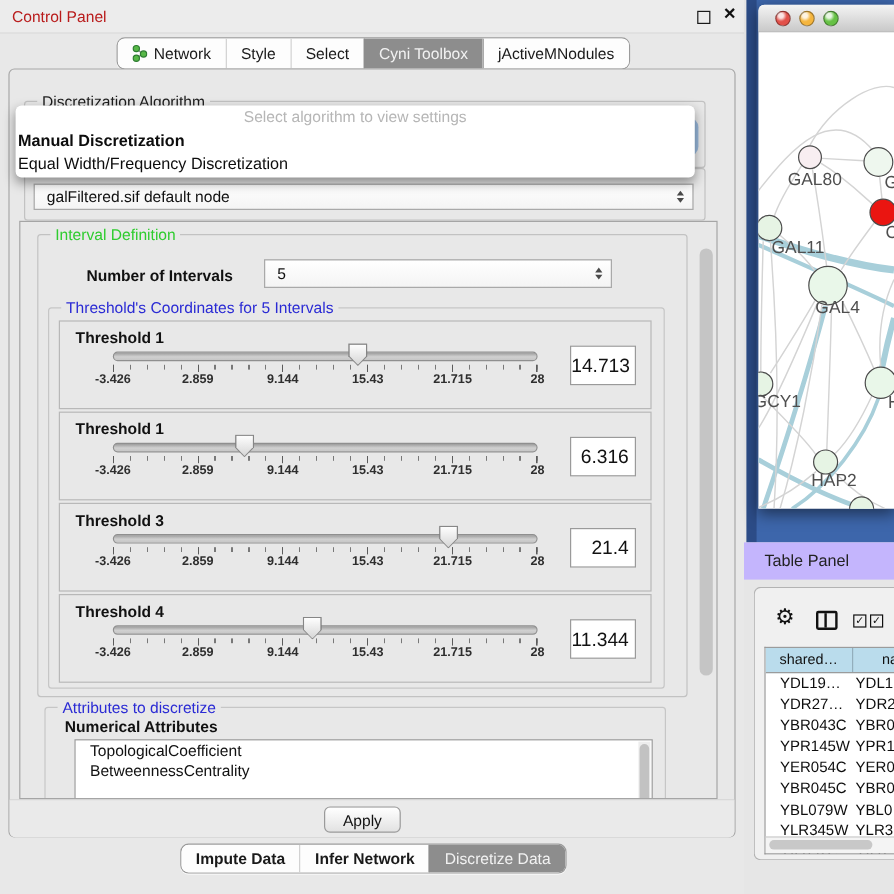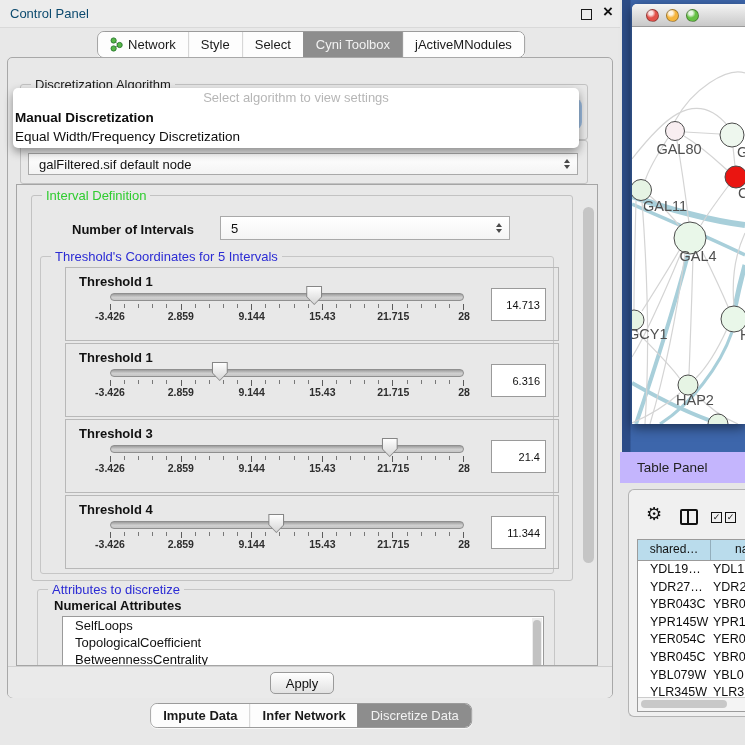--- a/index.html
+++ b/index.html
@@ -1,21 +1,21 @@
 <!DOCTYPE html>
 <html style="--group-title-green: #2fcc2f; --group-title-blue: #2b2bd4; --selected-tab-bg: #8d8d8d; --table-header-blue: #badcec; --frame-blue: #3d66ab; --node-red: #ea1511;"><head>
 <meta charset="utf-8">
 <style>
   html,body{margin:0;padding:0;}
   body{width:745px;height:745px;position:relative;overflow:hidden;background:#e6e6e6;
        font-family:"Liberation Sans","DejaVu Sans",sans-serif;color:#111;}
   
   #control-panel{position:absolute;left:0;top:0;width:622px;height:745px;background:#e8e8e8;}
   .cp-titlebar{position:absolute;left:0;top:0;width:100%;height:27px;background:#ececec;border-bottom:1px solid #d9d9d9;}
-  .cp-title{position:absolute;left:10px;top:6px;font-size:13px;color:#0c4a6e;}
+  .cp-title{position:absolute;left:10px;top:6px;font-size:13px;color:#b91c1c;}
   .float-icon{position:absolute;right:30px;top:9px;width:9px;height:9px;border:1.5px solid #1a1a1a;display:block;}
   .close-icon{position:absolute;right:9px;top:2px;font-size:17px;font-weight:bold;color:#111;cursor:default;}
   .seg-tabs{position:absolute;left:50%;transform:translateX(-50%);display:flex;border:1px solid #9b9b9b;border-radius:7px;overflow:hidden;background:#fdfdfd;box-shadow:0 1px 0 rgba(255,255,255,.7);}
   .cp-tabs{top:31px;height:25px;}
   .tab{padding:0 12px;line-height:25px;font-size:13px;color:#1a1a1a;background:#fdfdfd;display:flex;align-items:center;gap:5px;border-left:1px solid #d2d2d2;white-space:nowrap;}
   .tab:first-child{border-left:none;}
   .tab.selected{background:var(--selected-tab-bg,#8d8d8d);color:#f2f2f2;border-left-color:var(--selected-tab-bg,#8d8d8d);}
   .tab.selected + .tab{border-left-color:var(--selected-tab-bg,#8d8d8d);}
   .tab-icon{display:inline-flex;}
   .cp-content{position:absolute;left:7px;top:57px;width:606px;height:641px;background:#e8e8e8;border:1px solid #a8a8a8;border-radius:5px;box-sizing:border-box;}
@@ -39,36 +39,36 @@
   .popup-item{height:19px;line-height:19px;padding-left:2px;font-size:13.5px;color:#0d0d0d;white-space:nowrap;}
   .popup-item.bold{font-weight:bold;}
   
   .scrollpane{position:absolute;left:8px;top:126px;width:582px;height:482px;border:1px solid #a5a5a5;background:#e8e8e8;overflow:hidden;box-sizing:border-box;}
   .sp-scrollbar{position:absolute;right:2px;top:4px;width:12px;height:472px;}
   .sp-thumb{position:absolute;left:0;top:18px;width:11px;height:356px;border-radius:6px;background:#c5c5c5;}
   .g-interval{left:14px;top:10px;width:540px;height:384px;}
   .noi-label{position:absolute;left:40px;top:26px;font-size:13px;font-weight:bold;}
   .noi-combo{position:absolute;left:188px;top:20px;width:290px;height:24px;}
   .g-thr{left:8px;top:60px;width:512px;height:316px;border-color:#c6c6c6;}
-  .thr-rows{position:absolute;left:8px;top:10px;width:494px;margin-left:16px;}
+  .thr-rows{position:absolute;left:8px;top:10px;width:494px;}
   .thr-row{position:relative;height:74px;margin-bottom:2px;border:1px solid #b8b8b8;box-sizing:border-box;}
   .thr-label{position:absolute;left:13px;top:6px;font-size:13px;font-weight:bold;}
   .slider{position:absolute;left:44px;top:25px;width:354px;height:32px;text-align:right;}
   .track{position:absolute;left:0;right:0;top:0;height:6px;border:1px solid #8f8f8f;border-radius:4px;background:linear-gradient(180deg,#9d9d9d,#d0d0d0 55%,#c6c6c6);}
   .thumb{position:absolute;top:-7px;width:16px;height:19px;background:#868686;
          clip-path:polygon(0 0,100% 0,100% 57%,50% 100%,0 57%);filter:drop-shadow(0 1px 1px rgba(0,0,0,.25));}
   .thumb .thumb-in{position:absolute;left:1px;top:1px;right:1px;bottom:1px;background:linear-gradient(#fefefe,#d6d6d6);
          clip-path:polygon(0 0,100% 0,100% 57%,50% 100%,0 57%);}
   .ticks-minor{position:absolute;left:0;top:11px;width:354px;height:4px;
          background:repeating-linear-gradient(to right,#787878 0,#787878 1px,transparent 1px,transparent 14.12px);}
   .ticks-major{position:absolute;left:0;top:11px;width:354px;height:6px;
          background:repeating-linear-gradient(to right,#5c5c5c 0,#5c5c5c 1px,transparent 1px,transparent 70.6px);}
   .scale-labels{position:absolute;left:0;top:17px;width:354px;height:13px;}
   .scale-labels span{position:absolute;top:0;transform:translateX(-50%);font-size:10.5px;font-weight:bold;color:#2e2e2e;white-space:nowrap;}
-  .thr-value{position:absolute;right:12px;top:20px;width:55px;height:33px;line-height:33px;background:#fff;border:1px solid #9a9a9a;font-size:11px;text-align:right;padding-right:5px;box-sizing:border-box;}
+  .thr-value{position:absolute;right:12px;top:20px;width:55px;height:33px;line-height:33px;background:#fff;border:1px solid #9a9a9a;font-size:16px;text-align:right;padding-right:5px;box-sizing:border-box;}
   .g-attr{left:20px;top:404px;width:516px;height:150px;border-color:#c6c6c6;}
   .attr-subtitle{position:absolute;left:16px;top:8px;font-size:13px;font-weight:bold;}
   .attr-list{position:absolute;left:24px;top:26px;width:482px;height:120px;background:#fff;border:1px solid #9a9a9a;box-sizing:border-box;overflow:hidden;}
   .list-item{font-size:13px;line-height:17px;padding-left:12px;color:#111;white-space:nowrap;}
   .attr-list .list-scrollbar{position:absolute;right:1px;top:1px;width:10px;height:116px;background:#ededed;}
   .attr-list .list-thumb{position:absolute;left:1px;top:2px;width:8px;height:52px;border-radius:4px;background:#c2c2c2;}
   .apply-bar{position:absolute;left:0;right:0;top:608px;height:31px;background:#eaeaea;border-top:1px solid #cfcfcf;border-radius:0 0 5px 5px;}
   .apply-btn{position:absolute;left:262px;top:5px;width:64px;height:22px;border:1px solid #9a9a9a;border-radius:5px;background:linear-gradient(#ffffff,#e2e2e2);font-size:13px;font-family:inherit;color:#111;}
   .bottom-tabs{top:703px;height:23px;}
   .bottom-tabs .tab{line-height:23px;font-weight:bold;font-size:13px;}
@@ -256,21 +256,20 @@
     <div class="thr-value">11.344</div>
   </div>
             </div>
         </div>
       </div>
 
       <div class="groupbox g-attr">
         <span class="gb-label gb-blue">Attributes to discretize</span>
         <span class="attr-subtitle">Numerical Attributes</span>
         <div class="attr-list" id="attrList">
-          <div class="list-item">SelfLoops</div>
             <div class="list-item">TopologicalCoefficient</div>
             <div class="list-item">BetweennessCentrality</div>
             <div class="list-scrollbar">
               <div class="list-thumb"></div>
             </div>
         </div>
       </div>
 
       <div class="sp-scrollbar">
           <div class="sp-thumb"></div>

